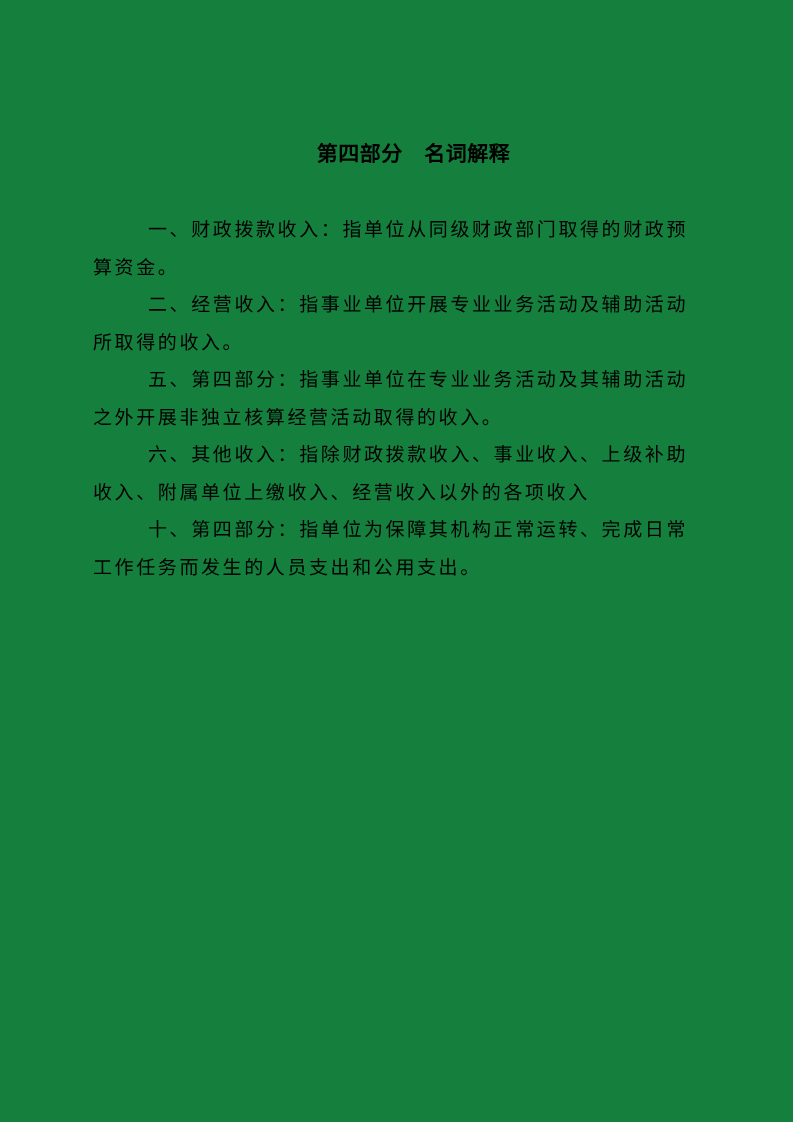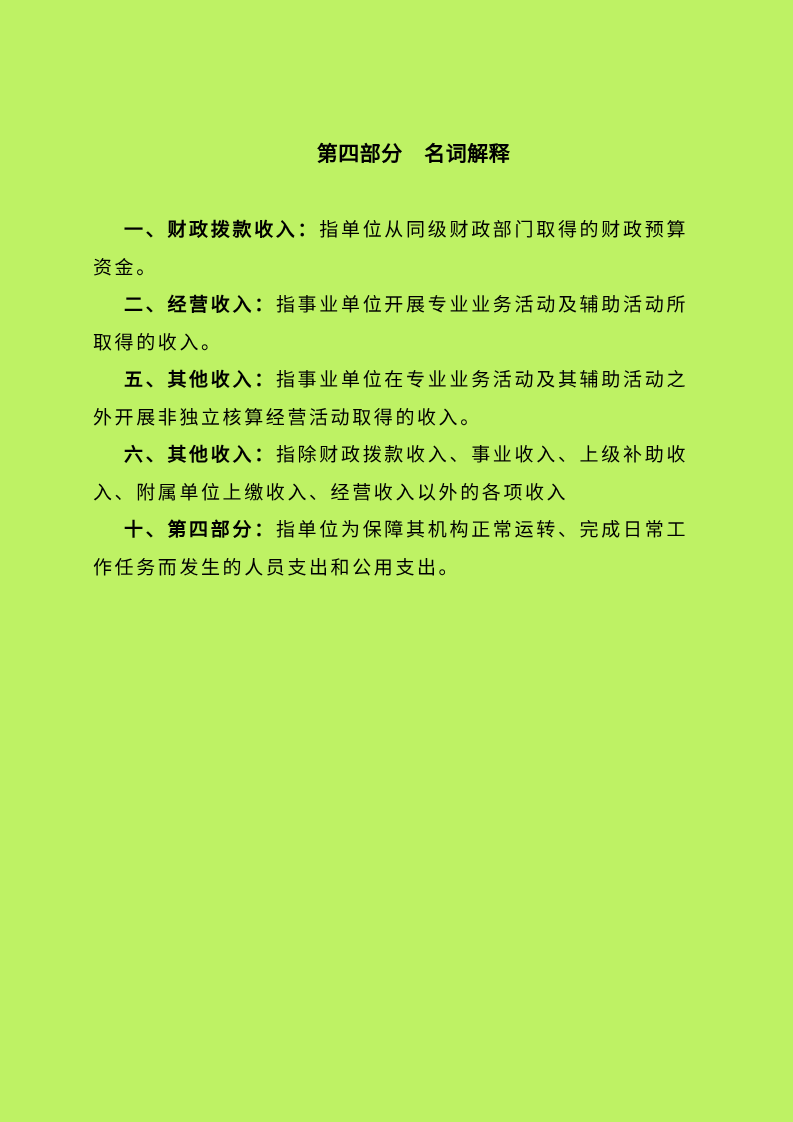--- a/index.html
+++ b/index.html
@@ -5,21 +5,21 @@
   html, body {
     margin: 0;
     padding: 0;
     background: #ffffff;
   }
   .page {
     position: relative;
     width: 793px;
     height: 1122px;
     margin: 0 auto;
-    background: #bef264;
+    background: #15803d;
     box-sizing: border-box;
     padding: 0 105px 0 93px;
     overflow: hidden;
     color: #000000;
     font-family: "Liberation Serif", serif;
   }
   .doc-title {
     font-family: "Liberation Sans", sans-serif;
     font-weight: bold;
     font-size: 21px;
@@ -37,42 +37,43 @@
   .term-paragraph {
     margin: 0;
     font-size: 19px;
     line-height: 37.5px;
     letter-spacing: 2.6px;
     text-align: justify;
     text-indent: 31px;
     color: #000000;
   }
   .term-name {
-    font-weight: bold;
+    font-weight: normal;
+    margin-left: 24px;
   }
   .term-definition {
     font-weight: normal;
   }
 </style>
 </head>
 <body>
 
 <div class="page">
 
   <h1 class="doc-title">第四部分　名词解释</h1>
 
   <div class="terms-list">
 
     <p class="term-paragraph"><span class="term-name">一、财政拨款收入：</span><span class="term-definition">指单位从同级财政部门取得的财政预算资金。</span></p>
 
     <p class="term-paragraph"><span class="term-name">二、经营收入：</span><span class="term-definition">指事业单位开展专业业务活动及辅助活动所取得的收入。</span></p>
 
 
 
-    <p class="term-paragraph"><span class="term-name">五、其他收入：</span><span class="term-definition">指事业单位在专业业务活动及其辅助活动之外开展非独立核算经营活动取得的收入。</span></p>
+    <p class="term-paragraph"><span class="term-name">五、第四部分：</span><span class="term-definition">指事业单位在专业业务活动及其辅助活动之外开展非独立核算经营活动取得的收入。</span></p>
 
     <p class="term-paragraph"><span class="term-name">六、其他收入：</span><span class="term-definition">指除财政拨款收入、事业收入、上级补助收入、附属单位上缴收入、经营收入以外的各项收入</span></p>
 
 
 
 
     <p class="term-paragraph"><span class="term-name">十、第四部分：</span><span class="term-definition">指单位为保障其机构正常运转、完成日常工作任务而发生的人员支出和公用支出。</span></p>
 
   </div>
 

